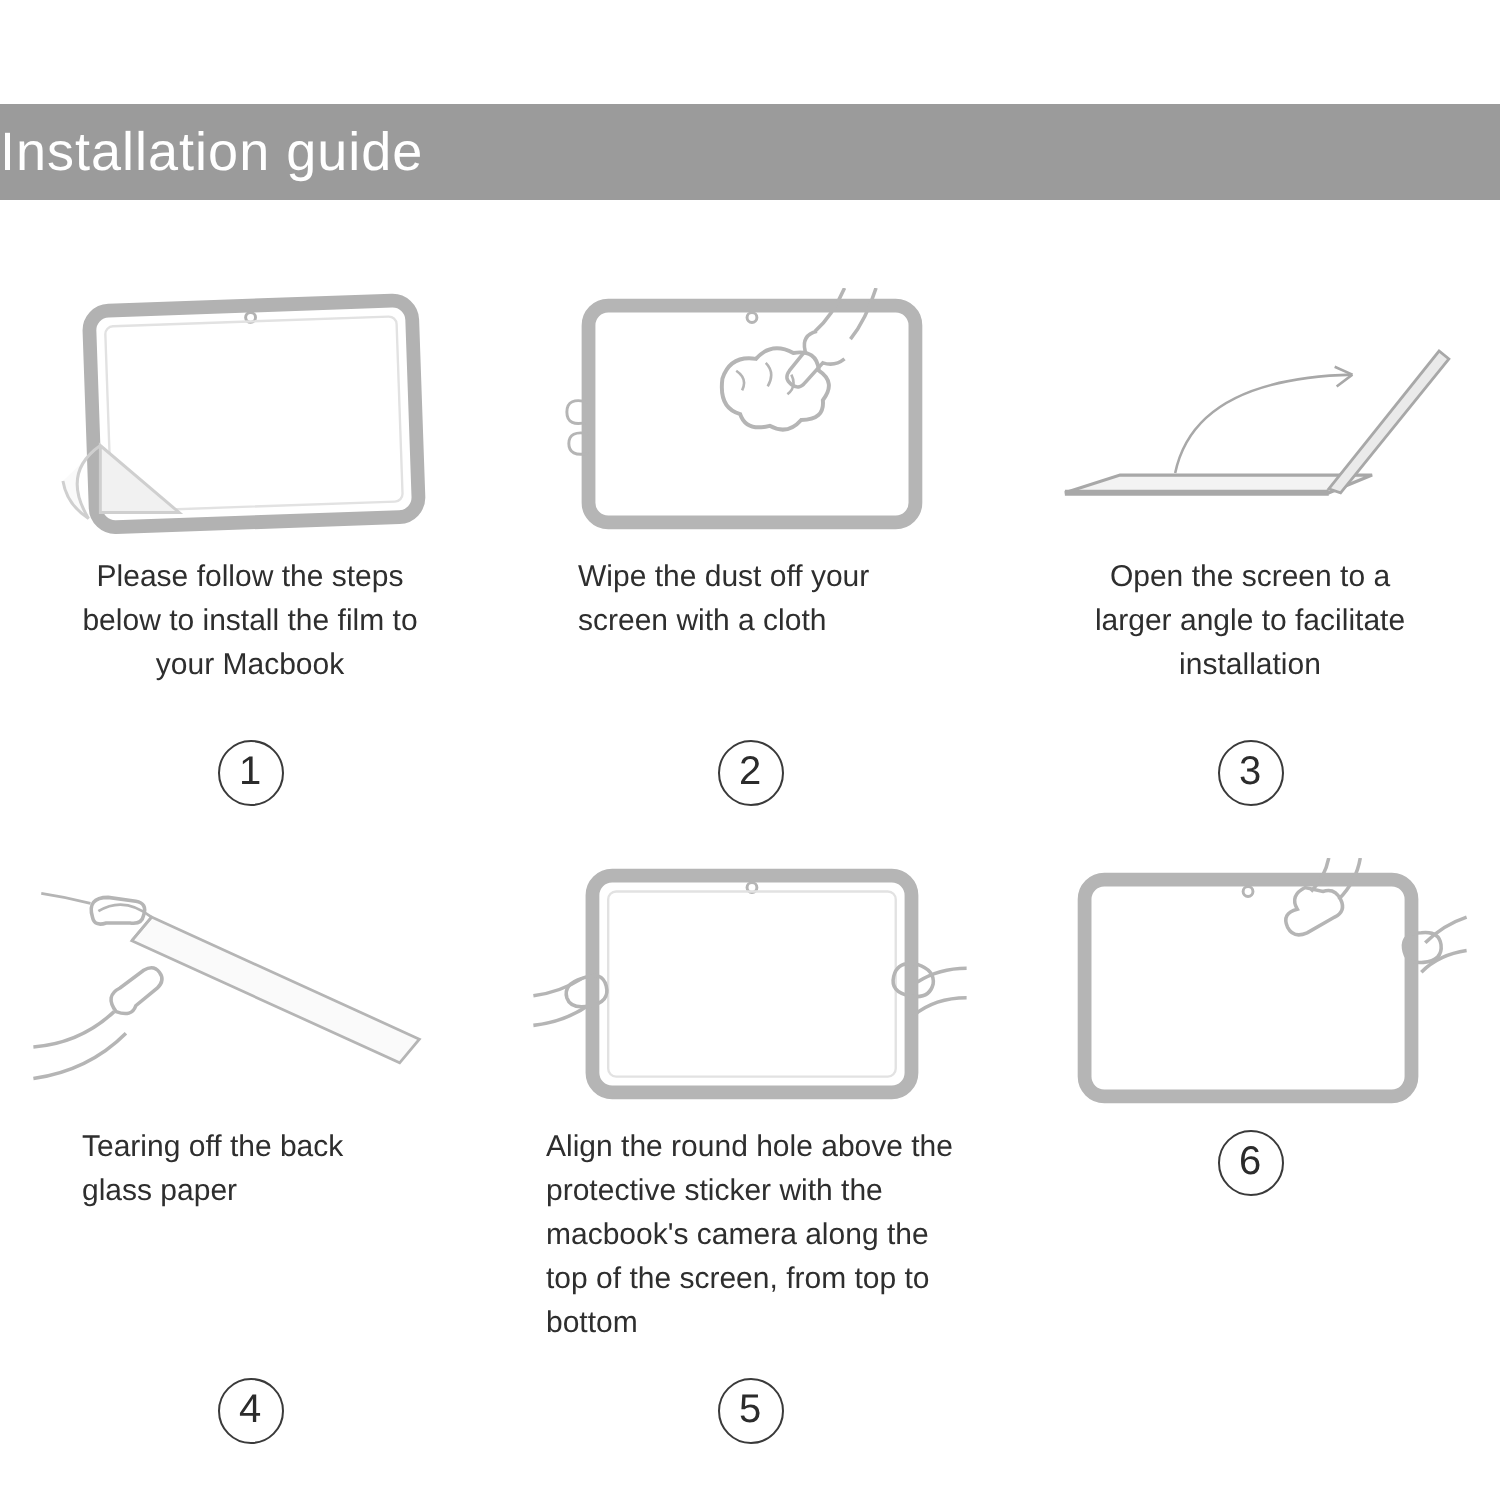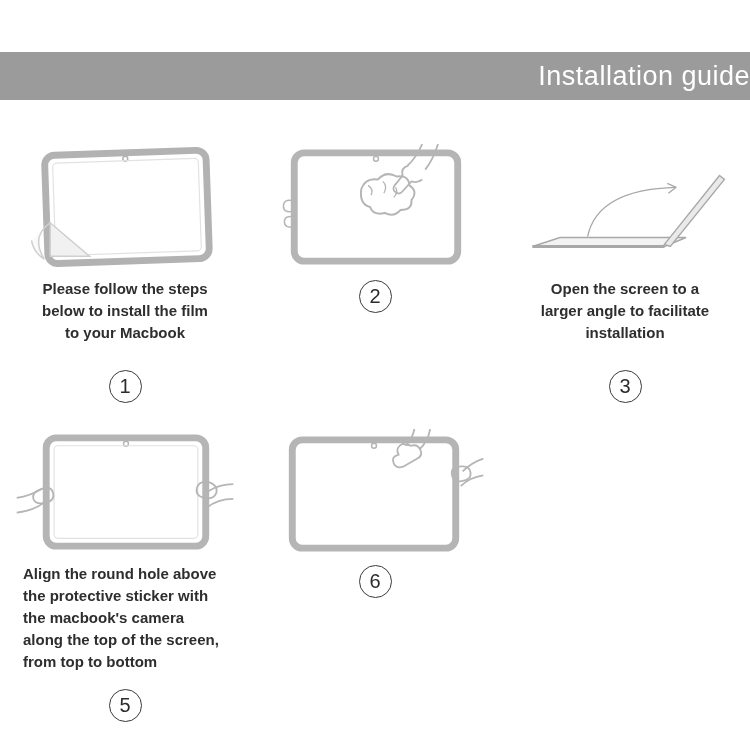--- a/index.html
+++ b/index.html
@@ -5,38 +5,37 @@
   html,body { margin:0; padding:0; }
   body {
     width:750px; height:750px; background:#ffffff;
     font-family:"Liberation Sans", sans-serif;
     color: var(--body-text, #2e2e2e);
     overflow:hidden;
   }
   .header {
     margin-top:52px; height:48px;
     background: var(--header-bg, #9b9b9b);
-    display:flex; align-items:center; justify-content:flex-end;
+    display:flex; align-items:center; justify-content:flex-start;
   }
   .header-title {
     color: var(--header-text, #ffffff);
     font-size:27px; letter-spacing:0.5px; font-weight:400;
   }
   .grid {
     display:grid;
     grid-template-columns: 250px 250px 250px;
     padding-top:44px;
     row-gap:26px;
   }
   .step { display:flex; flex-direction:column; align-items:center; }
   .illus { width:224px; height:128px; }
   .step-text {
     font-size:15px; line-height:22px; text-align:left;
     margin-top:6px;
-    font-weight:bold;
   }
   .row1 .step-text { height:84px; }
   .row2 .step-text { height:118px; }
   .w1 { width:172px; text-align:center; }
   .w2 { width:172px; }
   .w3 { width:178px;text-align:center; }
   .w4 { width:168px; }
   .w5 { width:204px; }
   .w6 { width:224px; }
   .num {
@@ -79,37 +78,54 @@
         <circle cx="113" cy="15" r="2.5" stroke-width="1.5"></circle>
         <path d="M30 58 q-11 -3 -11 5 q0 8 11 5" stroke-width="1.5"></path>
         <path d="M30 74 q-10 -2 -10 5 q0 7 10 5" stroke-width="1.5"></path>
         <path d="M98 46 q4 -12 17 -10 q8 -9 19 -3 q12 -2 13 9 q9 6 2 15 q1 10 -11 10 q-7 8 -16 3 q-12 3 -15 -6 q-11 -3 -9 -18 z" fill="#ffffff"></path>
         <path d="M105 42 q6 4 3 10 M120 38 q5 5 1 12 M133 44 q3 6 -2 10" stroke-width="1.3"></path>
         <path d="M160 0 q-6 14 -15 22" stroke-width="1.8"></path>
         <path d="M176 0 q-5 16 -13 26" stroke-width="1.8"></path>
         <path d="M146 22 q-8 2 -6 10 l-8 10 q-3 4 1 7 q4 3 7 -1 l9 -10 q6 2 11 -2" stroke-width="1.8"></path>
       </g>
     </svg>
+    <div class="step-text w2">Wipe the dust off your screen with a cloth</div>
     <div class="num">2</div>
   </div>
 
   <div class="step row1">
     <svg class="illus" viewBox="0 0 224 130">
       <g stroke="#a8a8a8" fill="none">
         <path d="M18 104 L152 104 L174 95 L46 95 Z" fill="#f3f3f3" stroke-width="1.6"></path>
         <path d="M18 104 L152 104" stroke-width="3"></path>
         <path d="M152 102 L208 32 L213 36 L158 104 Z" fill="#eaeaea" stroke-width="1.4"></path>
         <path d="M74 94 Q84 46 164 44" stroke-width="1.3"></path>
         <path d="M164 44 l-9 -4 M164 44 l-8 6" stroke-width="1.3"></path>
       </g>
     </svg>
     <div class="step-text w3">Open the screen to a larger angle to facilitate installation</div>
     <div class="num">3</div>
   </div>
 
+  <div class="step row2">
+    <svg class="illus" viewBox="0 0 224 130">
+      <g stroke="#b5b5b5" fill="none" stroke-width="2">
+        <path d="M62 30 L198 92 L188 104 L52 42 Z" fill="#fafafa" stroke-width="1.4"></path>
+        <path d="M62 30 L52 42" stroke-width="1.4"></path>
+        <path d="M62 30 q-14 -11 -27 -3" stroke-width="1.4"></path>
+        <path d="M2 96 q24 -2 41 -18" stroke-width="1.8"></path>
+        <path d="M2 112 q28 -4 47 -23" stroke-width="1.8"></path>
+        <path d="M44 78 q-6 -8 2 -12 l12 -9 q5 -3 8 1 q3 4 -1 8 l-11 9 q-2 6 -10 3 z" stroke-width="1.8"></path>
+        <path d="M6 18 q13 2 25 5" stroke-width="1.4"></path>
+        <path d="M32 30 q-3 -10 8 -10 l14 2 q6 1 4 7 q-1 5 -7 4 l-12 0 q-6 2 -7 -3 z" stroke-width="1.8"></path>
+      </g>
+    </svg>
+    <div class="step-text w4">Tearing off the back glass paper</div>
+    <div class="num">4</div>
+  </div>
 
   <div class="step row2">
     <svg class="illus" viewBox="0 0 224 130">
       <g stroke="#b5b5b5" fill="none" stroke-width="2">
         <rect x="32" y="9" width="162" height="110" rx="10" stroke-width="7"></rect>
         <circle cx="113" cy="15" r="2.5" stroke-width="1.5"></circle>
         <rect x="40" y="17" width="146" height="94" rx="4" stroke="#e2e2e2" stroke-width="1.2"></rect>
         <path d="M2 70 q14 -2 25 -9" stroke-width="1.8"></path>
         <path d="M2 85 q17 -2 29 -11" stroke-width="1.8"></path>
         <path d="M27 61 q10 -4 12 4 q2 8 -8 10 q-10 2 -12 -4 q-2 -7 8 -10 z" stroke-width="1.8"></path>

